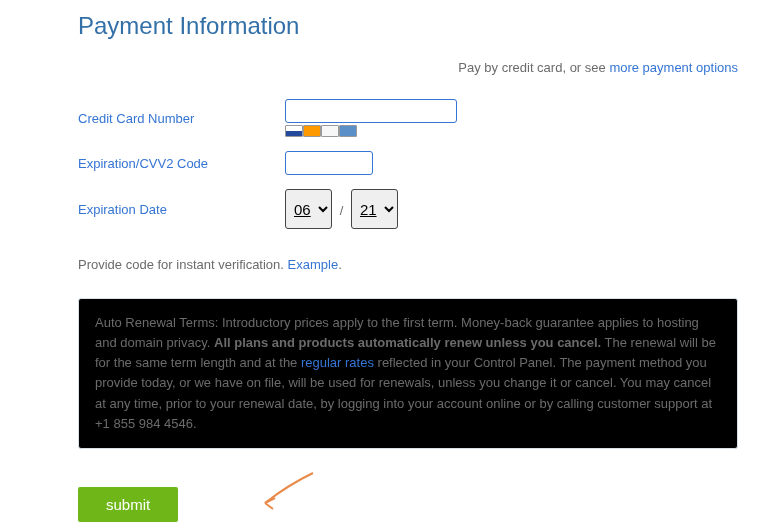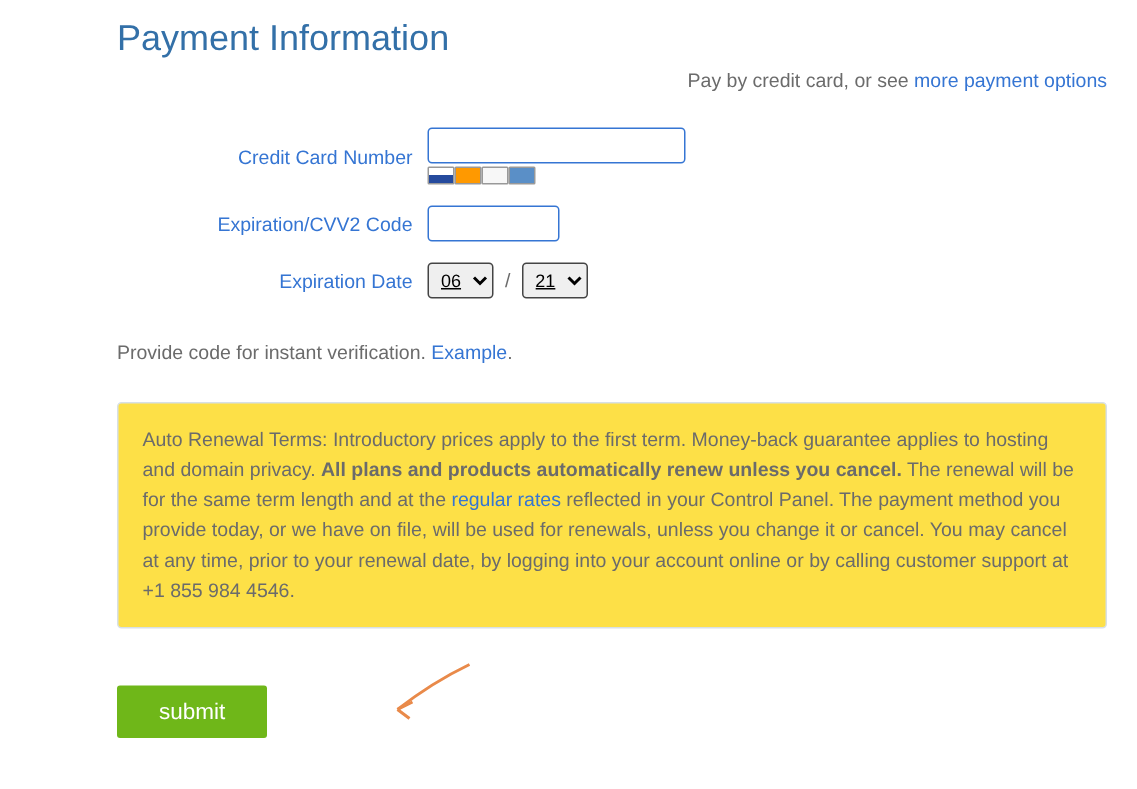--- a/index.html
+++ b/index.html
@@ -9,37 +9,37 @@
       color: #6b6b6b;
       background: #fff;
       width: 758px;
       padding: 0 0 30px 0;
     }
     .container { padding: 12px 20px 0 78px; }
     h2.title {
       color: #3370a8;
       font-weight: 400;
       font-size: 24px;
-      margin-bottom: 6px;
+      margin-bottom: 20px;
     }
     .intro {
       color: #6b6b6b;
       margin-bottom: 24px;
       margin-left: 2px;
       text-align: right;
     }
     a { color: #3575d3; text-decoration: none; }
     .form-row {
       display: flex;
       align-items: center;
       margin-bottom: 14px;
     }
     .form-label {
       width: 207px;
-      text-align: right;
+      text-align: left;
       color: #3575d3;
       padding-right: 10px;
       font-size: 13px;
     }
     .form-field { display: flex; flex-direction: column; }
     input.text-input {
       border: 1px solid #3575d3;
       border-radius: 3px;
       height: 24px;
       padding: 2px 6px;
@@ -49,34 +49,34 @@
     input.cvv-input { width: 88px; }
     .card-icons { margin-top: 2px; display: flex; gap: 0; }
     .card-ico { width: 18px; height: 12px; display: inline-block; border: 1px solid #999; border-radius: 1px; }
     .card-visa { background: linear-gradient(#fff 50%, #254a9d 50%); }
     .card-mc { background: #ff9900; }
     .card-disc { background: #f7f7f7; }
     .card-amex { background: #5a8fc7; }
     .exp-row select {
       border: 1px solid #444;
       border-radius: 3px;
-      height: 24px;
+      height: 40px;
       padding: 1px 4px;
-      font-size: 12px;
+      font-size: 15px;
       text-decoration: underline;
     }
     .slash { margin: 0 4px; color: #6b6b6b; }
     .verify-row {
       color: #6b6b6b;
       margin: 28px 0 26px 0;
       padding-right: 60px;
     }
     .terms-box {
       border: 1px solid #d7e0e6;
-      background: #fde047;
+      background: #000000;
       border-radius: 3px;
       padding: 14px 16px;
       line-height: 1.55;
       color: #6b6b6b;
       margin-bottom: 16px;
     }
     .agree-block {
       line-height: 1.55;
       color: #6b6b6b;
       position: relative;

